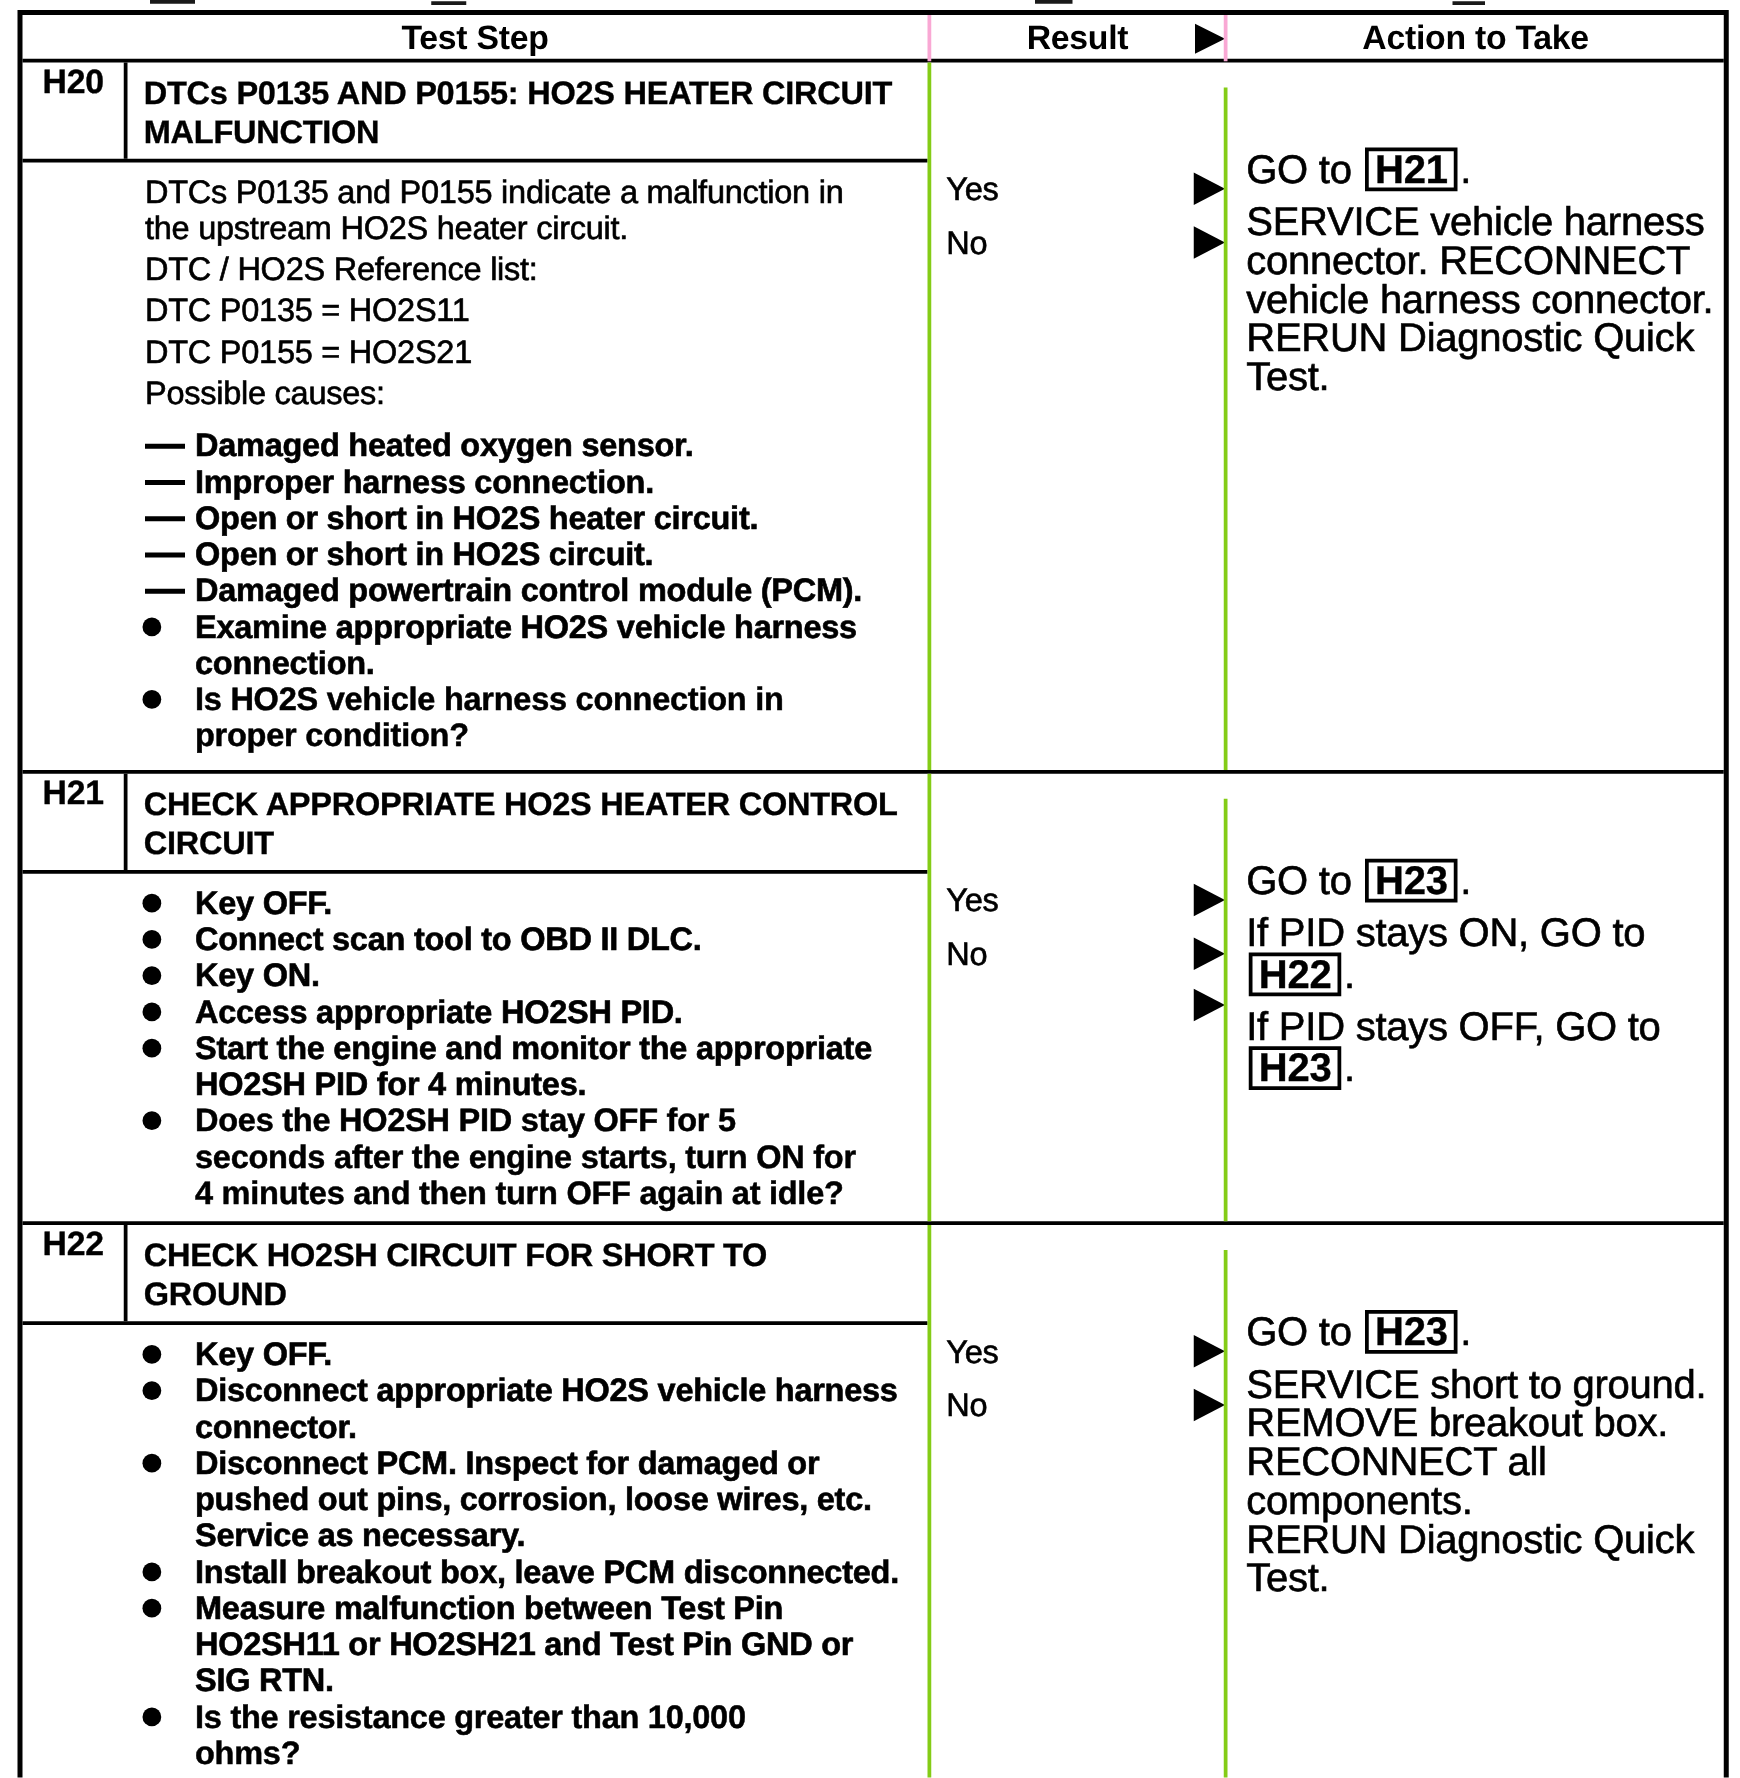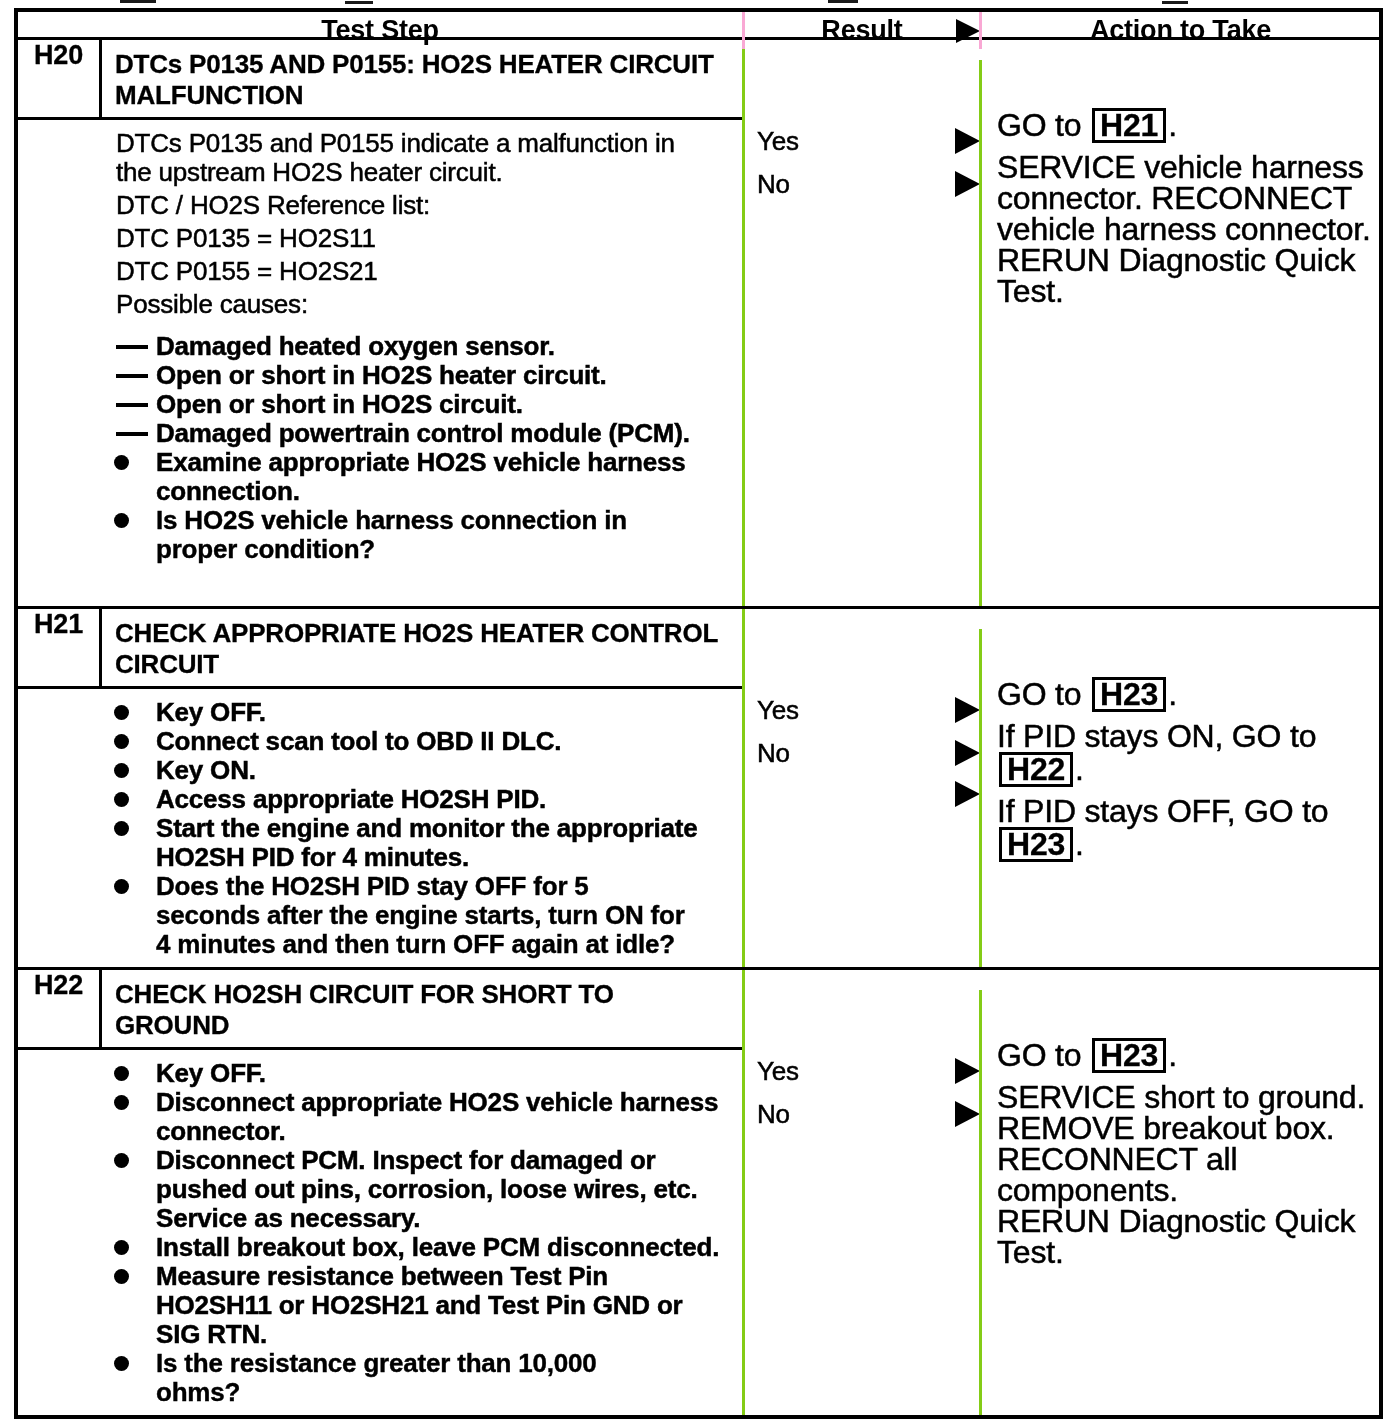--- a/index.html
+++ b/index.html
@@ -10,21 +10,21 @@
     position:relative;
     letter-spacing:-0.2px;
   }
   .doc-table {
     position:absolute; left:14px; top:8px;
     width:1369px; min-height:1404px;
     border:4px solid #000;
     background:#fff;
   }
   
-  .hdr-row { display:grid; grid-template-columns:724px 237px 1fr; border-bottom:3px solid #000; height:28px; }
+  .hdr-row { display:grid; grid-template-columns:724px 237px 1fr; border-bottom:3px solid #000; height:38px; }
   .hdr-cell { position:relative; text-align:center; font-weight:bold; font-size:27px; line-height:37px; }
   .hdr-cell + .hdr-cell { border-left:3px solid #f9a8d4; }
   .hdr-arrow {
     position:absolute; right:-1px; top:7px;
     width:0; height:0;
     border-top:12px solid transparent; border-bottom:12px solid transparent;
     border-left:24px solid #000;
   }
   
   .section { display:grid; grid-template-columns:724px 237px 1fr; }
@@ -106,20 +106,21 @@
 MALFUNCTION</div>
           </div>
           <div class="step-body">
             <div class="para">DTCs P0135 and P0155 indicate a malfunction in
 the upstream HO2S heater circuit.</div>
             <div class="para">DTC / HO2S Reference list:</div>
             <div class="para">DTC P0135 = HO2S11</div>
             <div class="para">DTC P0155 = HO2S21</div>
             <div class="para">Possible causes:</div>
             <div class="li list-start"><span class="dash-marker"></span><span>Damaged heated oxygen sensor.</span></div>
+            <div class="li"><span class="dash-marker"></span><span>Improper harness connection.</span></div>
             <div class="li"><span class="dash-marker"></span><span>Open or short in HO2S heater circuit.</span></div>
             <div class="li"><span class="dash-marker"></span><span>Open or short in HO2S circuit.</span></div>
             <div class="li"><span class="dash-marker"></span><span>Damaged powertrain control module (PCM).</span></div>
             <div class="li"><span class="bullet-marker"></span><span>Examine appropriate HO2S vehicle harness
 connection.</span></div>
             <div class="li bold"><span class="bullet-marker"></span><span>Is HO2S vehicle harness connection in
 proper condition?</span></div>
           </div>
         </div>
         <div class="result-cell">
@@ -187,21 +188,21 @@
 GROUND</div>
           </div>
           <div class="step-body">
             <div class="li"><span class="bullet-marker"></span><span>Key OFF.</span></div>
             <div class="li"><span class="bullet-marker"></span><span>Disconnect appropriate HO2S vehicle harness
 connector.</span></div>
             <div class="li"><span class="bullet-marker"></span><span>Disconnect PCM. Inspect for damaged or
 pushed out pins, corrosion, loose wires, etc.
 Service as necessary.</span></div>
             <div class="li"><span class="bullet-marker"></span><span>Install breakout box, leave PCM disconnected.</span></div>
-            <div class="li"><span class="bullet-marker"></span><span>Measure resistance between Test Pin
+            <div class="li"><span class="bullet-marker"></span><span>Measure malfunction between Test Pin
 HO2SH11 or HO2SH21 and Test Pin GND or
 SIG RTN.</span></div>
             <div class="li bold"><span class="bullet-marker"></span><span>Is the resistance greater than 10,000
 ohms?</span></div>
           </div>
         </div>
         <div class="result-cell">
           <div class="result-row">
             <span class="result-label">Yes</span>
             <span class="result-arrow"></span>

